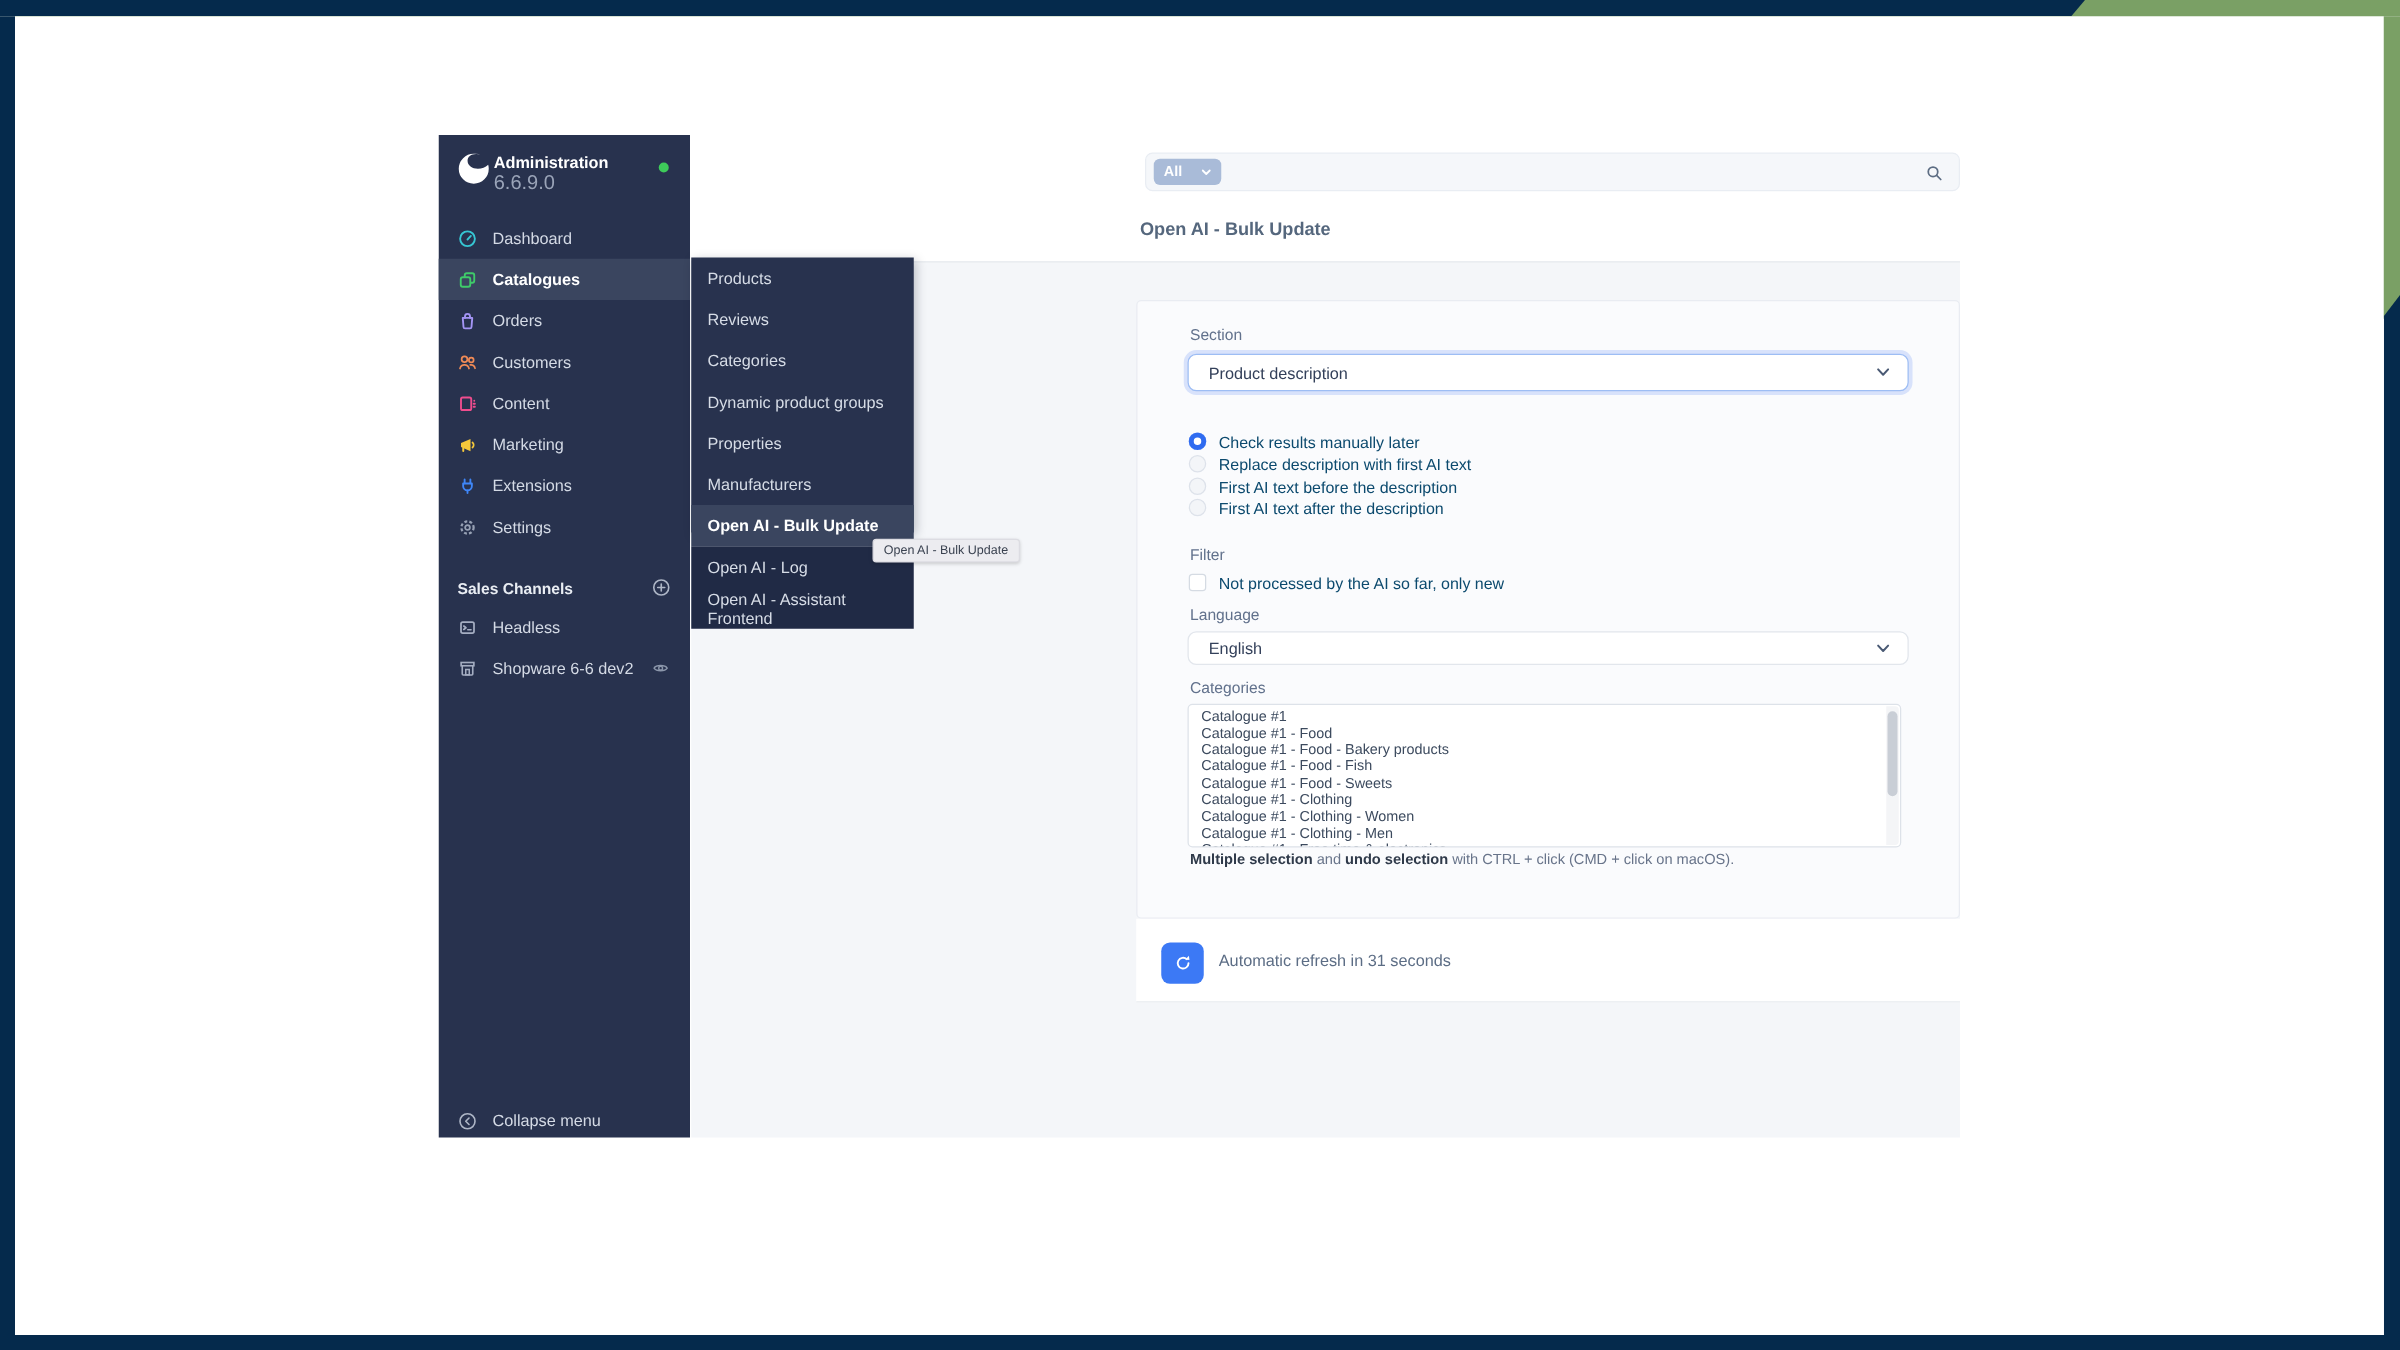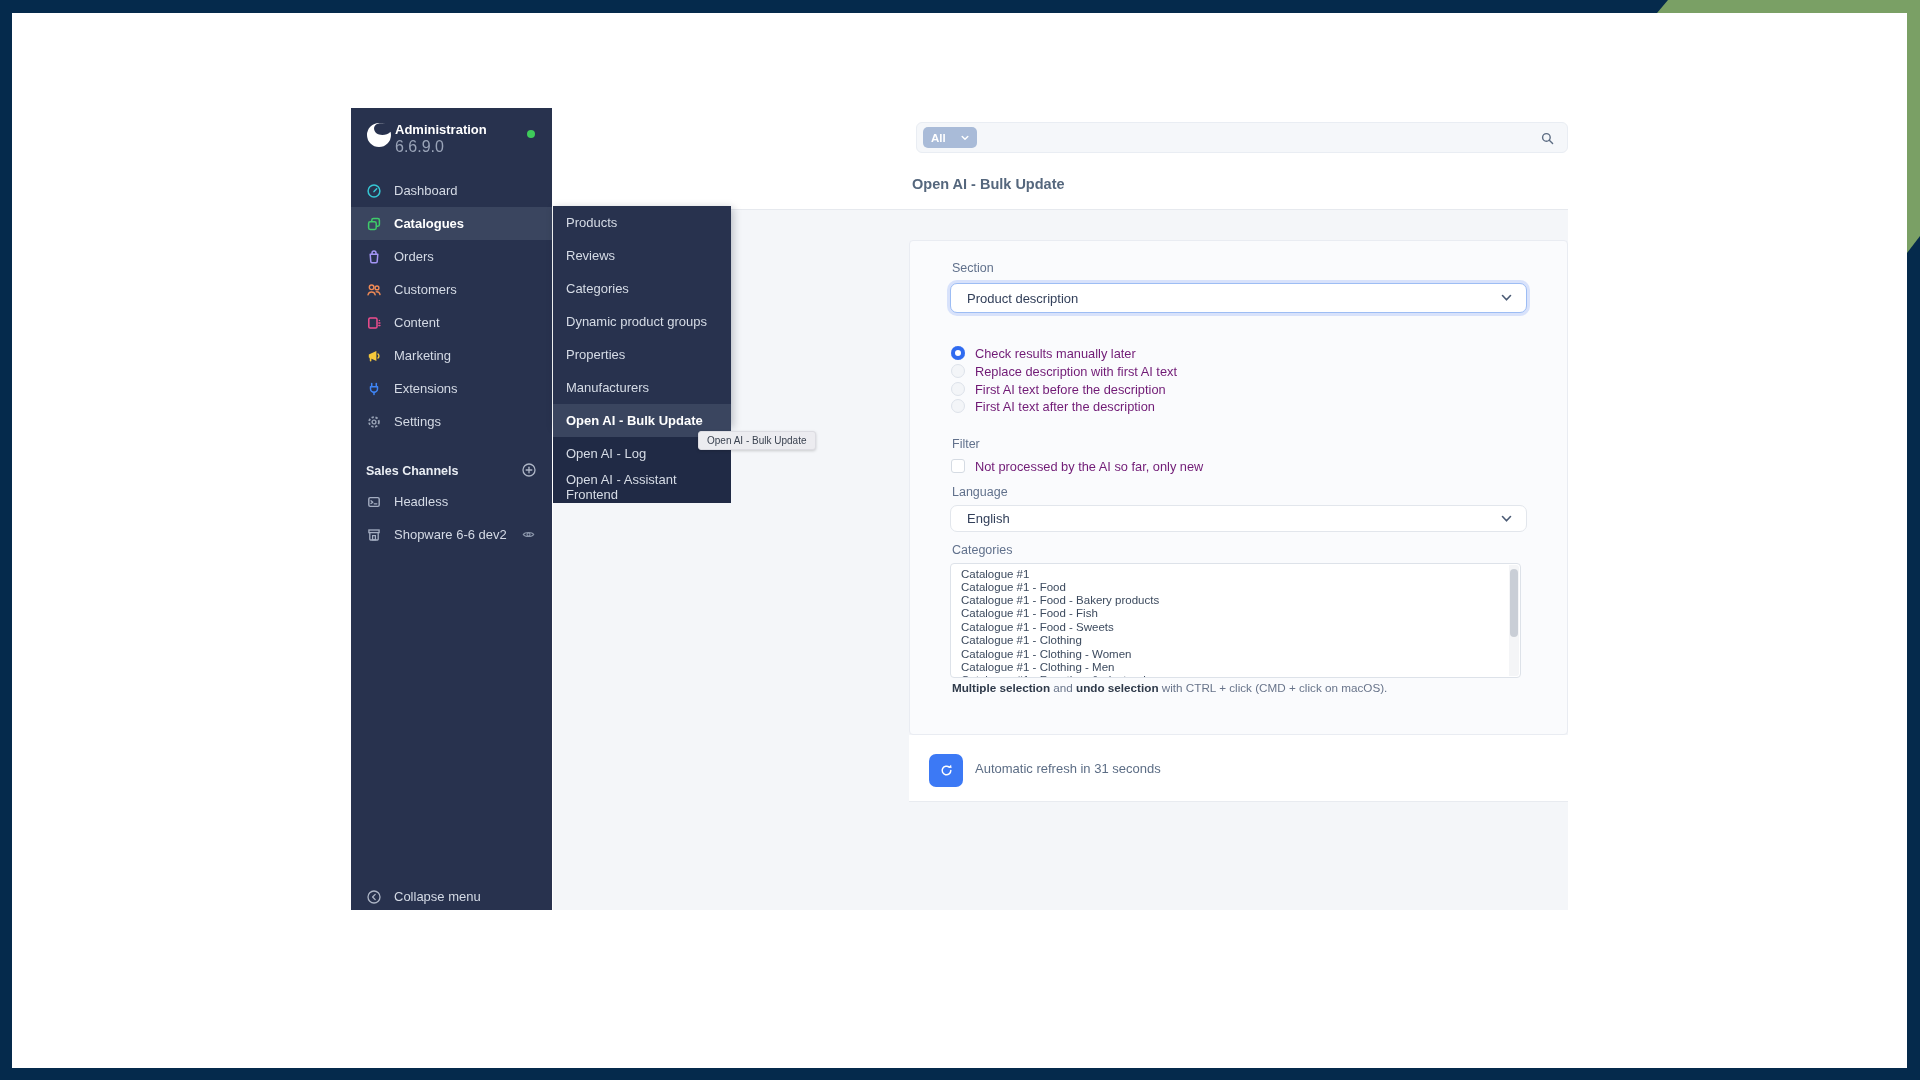--- a/index.html
+++ b/index.html
@@ -60,21 +60,21 @@
   .flabel{font-size:12.5px;color:#61718c;}
   .sel{background:#fff;border-radius:7px;display:flex;align-items:center;cursor:pointer;}
   .sel .sval{position:absolute;left:16px;font-size:13px;color:#33405a;}
   .sel-focus{border:1px solid #9dbdf4;box-shadow:0 0 0 3px rgba(59,118,245,.18);}
   .sel-normal{border:1px solid #e2e6ec;}
   .chev{position:absolute;right:14px;top:50%;transform:translateY(-50%);}
   .radio-row{left:41px;height:16px;display:flex;align-items:center;gap:10px;cursor:pointer;}
   .radio{width:14px;height:14px;border-radius:50%;flex:0 0 auto;}
   .radio.sel-on{background:#2f6bf0;box-shadow:inset 0 0 0 4px #2f6bf0, inset 0 0 0 7px #fff;}
   .radio.sel-off{background:#f3f5f8;border:1px solid #dde2ea;}
-  .opt-label{font-size:12.8px;color:#701a75;}
+  .opt-label{font-size:12.8px;color:#0c4a6e;}
   .checkbox{width:14px;height:14px;border-radius:3px;background:#fff;border:1px solid #d5dbe3;flex:0 0 auto;}
   .listbox{left:40px;top:322px;width:571px;height:115px;background:#fff;border:1px solid #dde2e9;border-radius:4px;overflow:hidden;}
   .cat-row{position:absolute;left:10px;height:13px;font-size:11.5px;color:#3c4a5e;white-space:nowrap;cursor:pointer;}
   .lb-track{position:absolute;right:1px;top:1px;width:10px;height:111px;background:#f4f5f7;border-radius:0 3px 3px 0;}
   .lb-thumb{position:absolute;right:2px;top:5px;width:8px;height:68px;background:#c9ced6;border-radius:4px;cursor:pointer;}
   .help-line{left:42px;top:440px;font-size:11.7px;color:#68748a;}
   .help-line b{color:#2f3a4a;}
 
   .refresh-sec{left:558px;top:627px;width:659px;height:67px;background:#fff;border-bottom:1px solid #e8ebf0;z-index:2;}
   .refresh-btn{left:20px;top:19px;width:34px;height:33px;background:#3c79f5;border-radius:7px;

